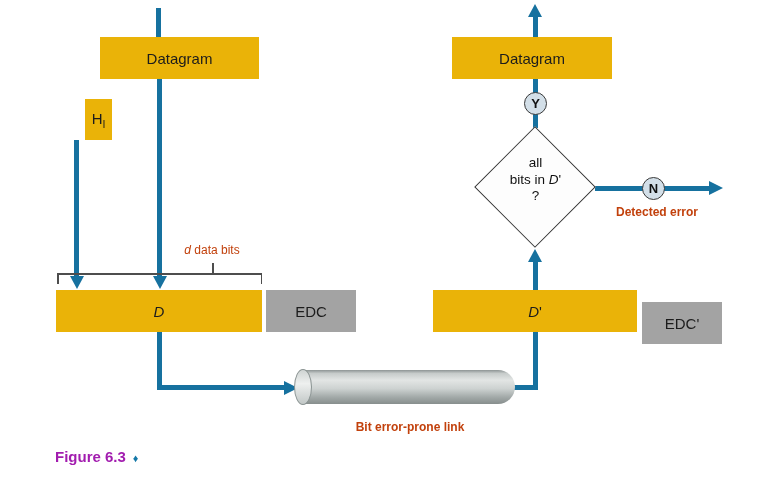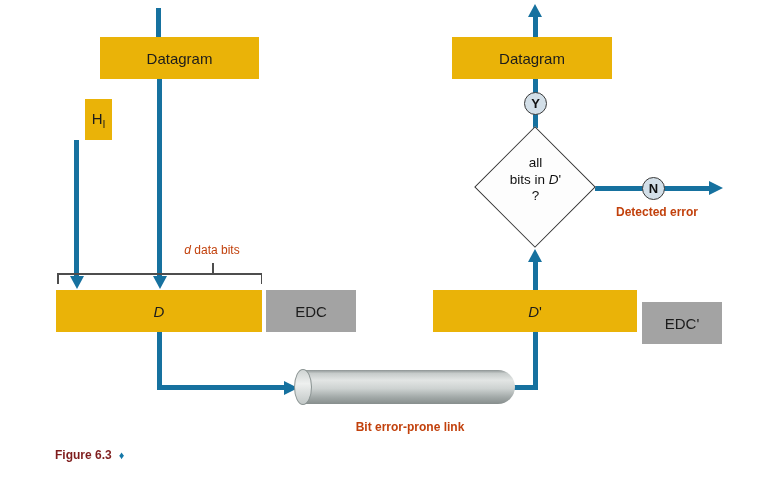--- a/index.html
+++ b/index.html
@@ -46,21 +46,21 @@
   .cyl-cap {
     position:absolute; left:294px; top:369px; width:18px; height:36px;
     border-radius:50%; border:1.5px solid #8b9493; box-sizing:border-box;
     background:linear-gradient(180deg,#cfd4d3 0%,#eef0ef 40%,#c2c8c7 100%);
     z-index:3;
   }
   .caption {
     position:absolute; left:55px; top:448px; font-size:16px; color:#2d2d2d;
     display:flex; align-items:baseline; z-index:4;
   }
-  .caption .fig { color:#7f1d1d; font-weight:bold; font-size:12px; }
+  .caption .fig { color:#a21caf; font-weight:bold; font-size:15px; }
   .caption .sep { color:#1478a8; font-size:11px; margin:0 7px; }
 </style>
 </head>
 <body>
 
 <div id="stage">
 
   <div class="line" style="left:156px; top:8px; width:5px; height:29px;"></div>
 
   <div class="box" style="left:100px; top:37px; width:159px; height:42px;">

